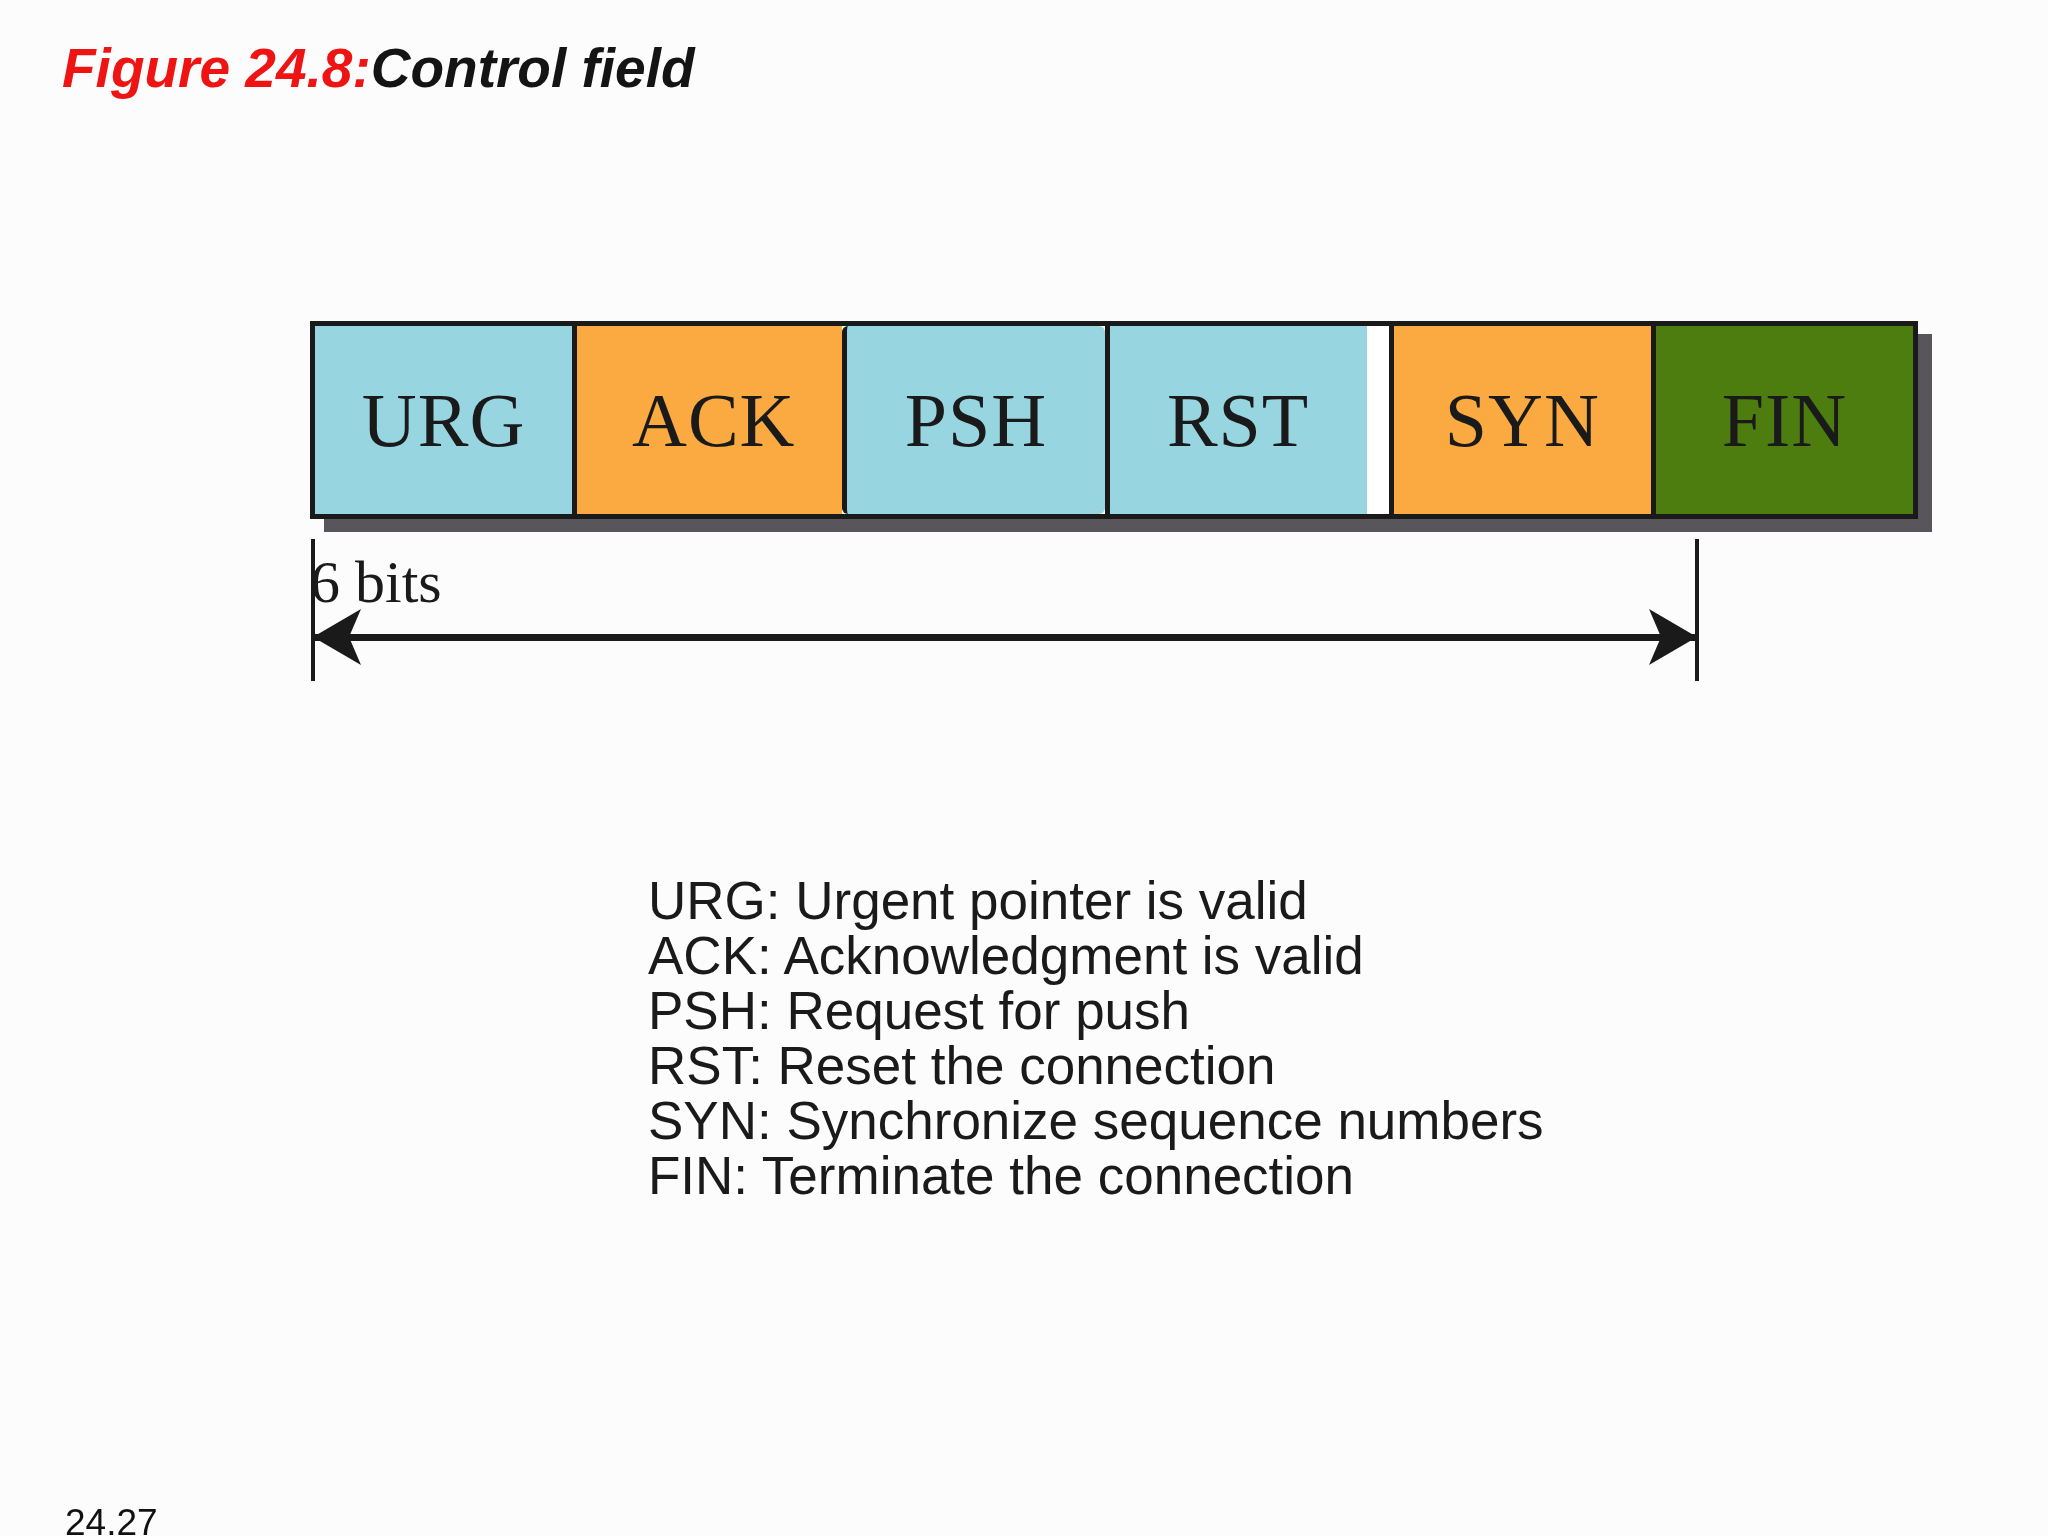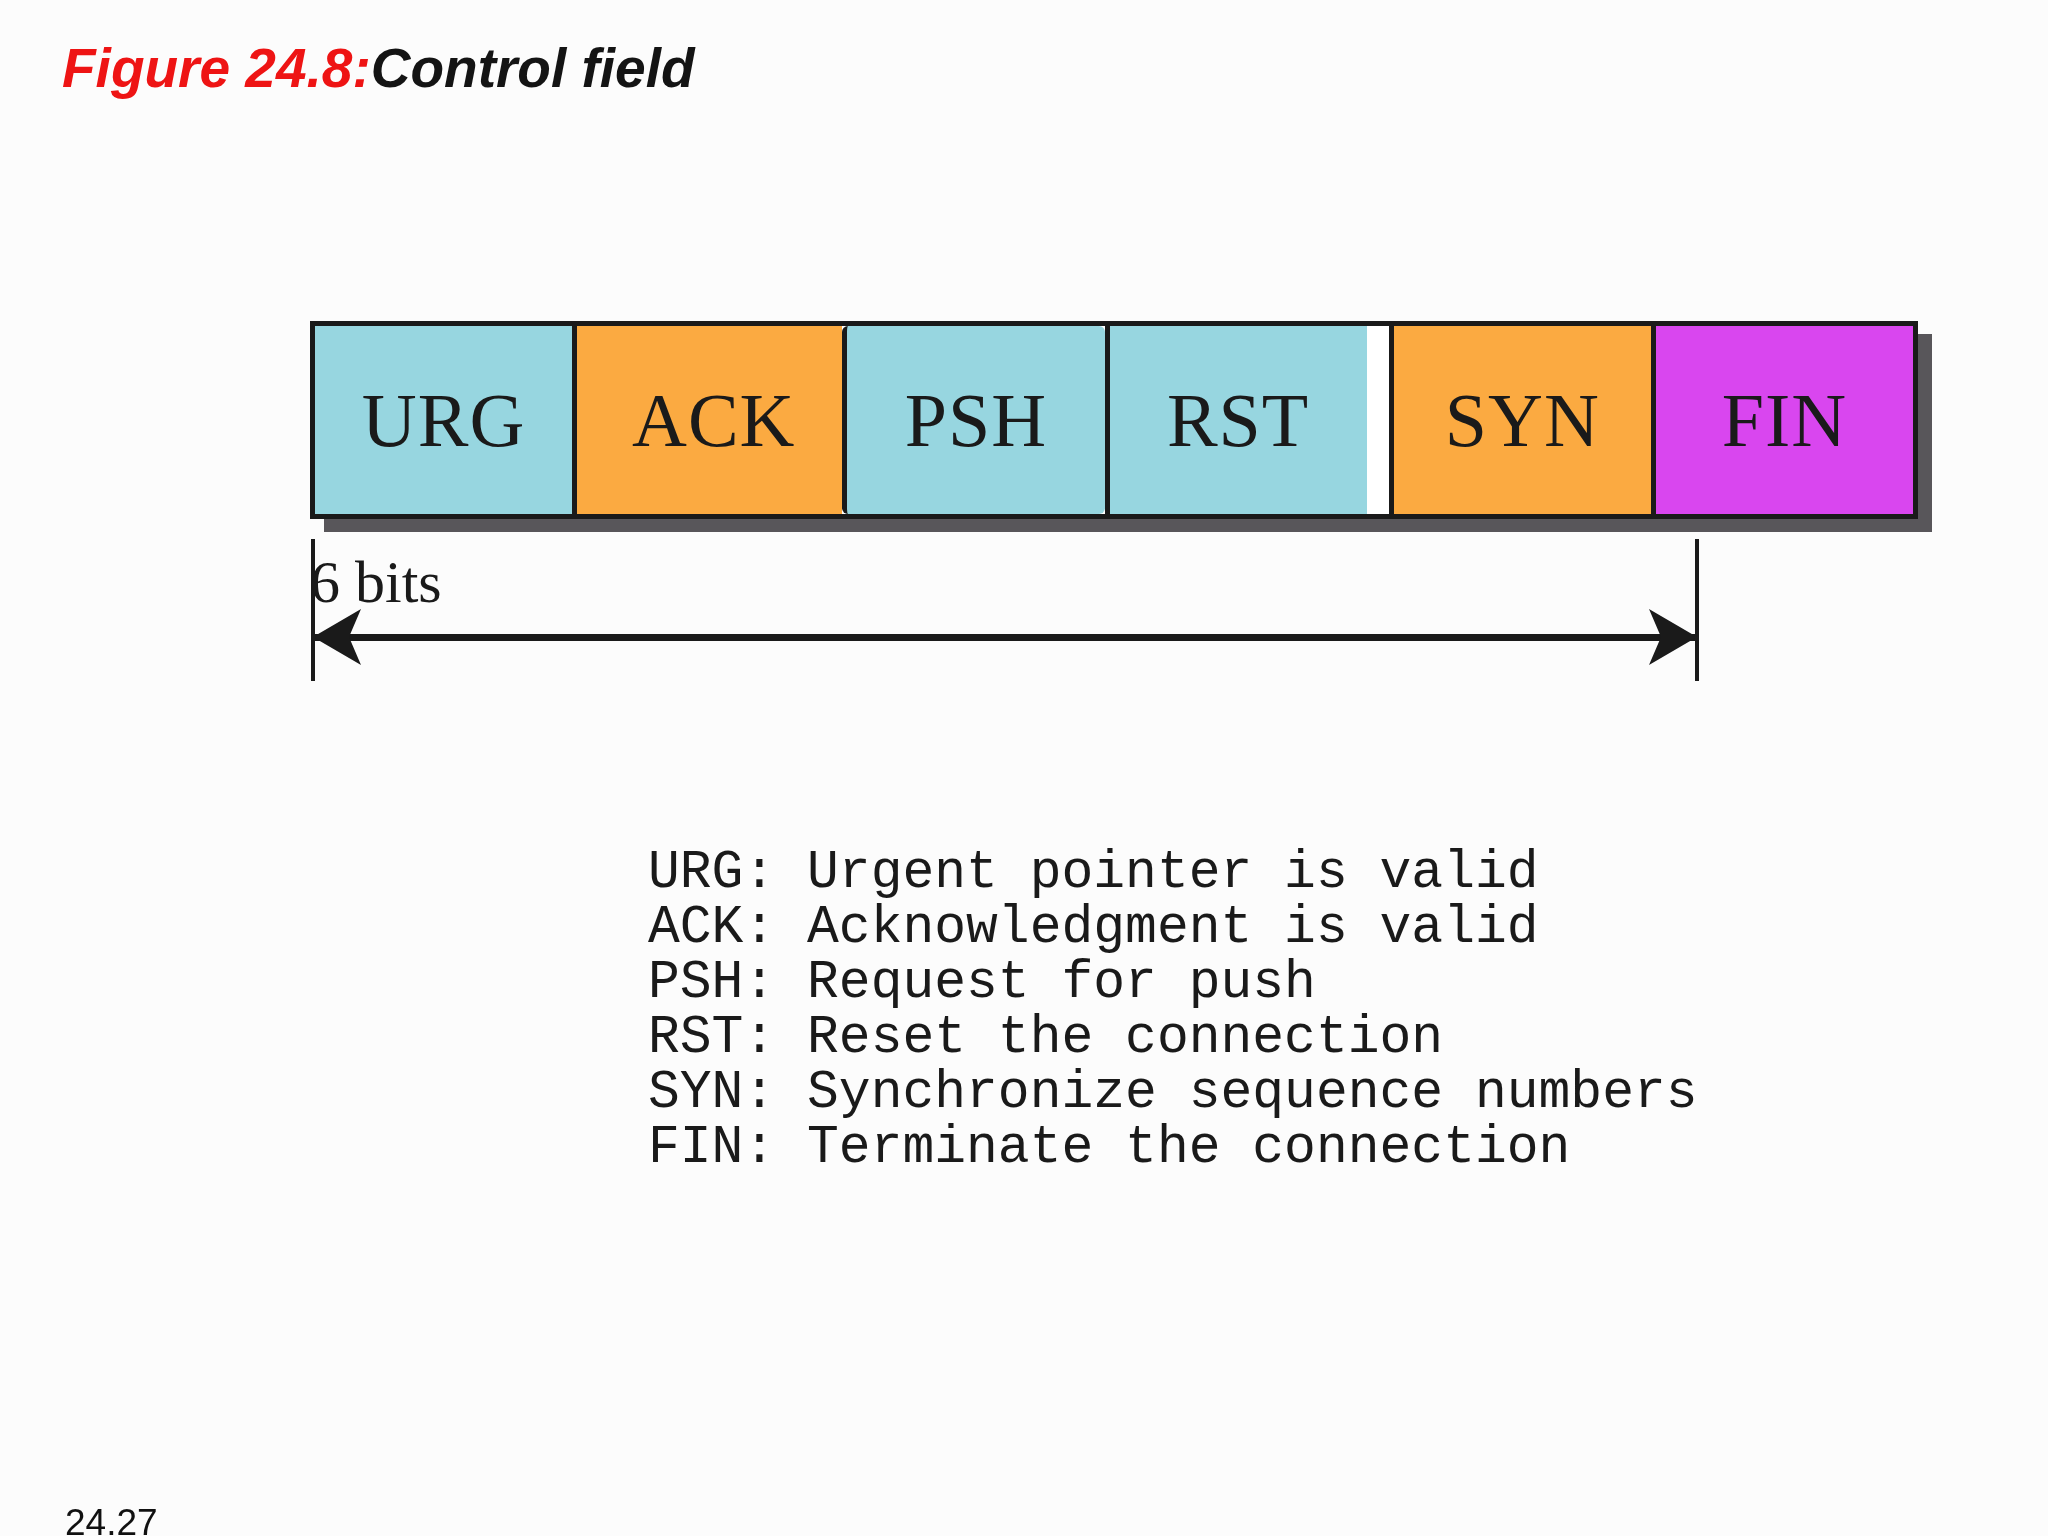--- a/index.html
+++ b/index.html
@@ -68,22 +68,22 @@
     text-align: left;
     font-family: "Liberation Serif", serif;
     font-size: 60px;
     color: #1a1a1a;
   }
 
   
   .defs {
     position: absolute;
     left: 648px;
-    top: 846px;
-    font-family: Liberation Mono, monospace;
+    top: 873px;
+    font-family: Liberation Sans, sans-serif;
     font-size: 53px;
     line-height: 55px;
     color: #1a1a1a;
     white-space: nowrap;
   }
 
   
   .page-number {
     position: absolute;
     left: 18px;
@@ -102,21 +102,21 @@
   <div class="title">
     <span class="fig-label">Figure 24.8:</span><span class="fig-name">Control field</span>
   </div>
 
   <div class="boxes">
     <div class="cell" style="background: rgb(151, 214, 224);">URG</div>
     <div class="cell" style="background: rgb(251, 170, 65); padding-left: 8px;">ACK</div>
     <div class="cell" style="background: rgb(151, 214, 224); border-radius: 6px;">PSH</div>
     <div class="cell" style="background: rgb(151, 214, 224);">RST</div>
     <div class="cell" style="background: rgb(251, 170, 65); margin-left: 22px;">SYN</div>
-    <div class="cell" style="background: #d946ef;">FIN</div>
+    <div class="cell" style="background: #4d7c0f;">FIN</div>
   </div>
 
   <svg class="dim" viewBox="0 0 1400 150" xmlns="http://www.w3.org/2000/svg">
 
     <rect x="6" y="4" width="4" height="142" fill="#1a1a1a"></rect>
 
     <rect x="1390" y="4" width="4" height="142" fill="#1a1a1a"></rect>
 
     <rect x="10" y="99" width="1380" height="7" fill="#1a1a1a"></rect>
 

